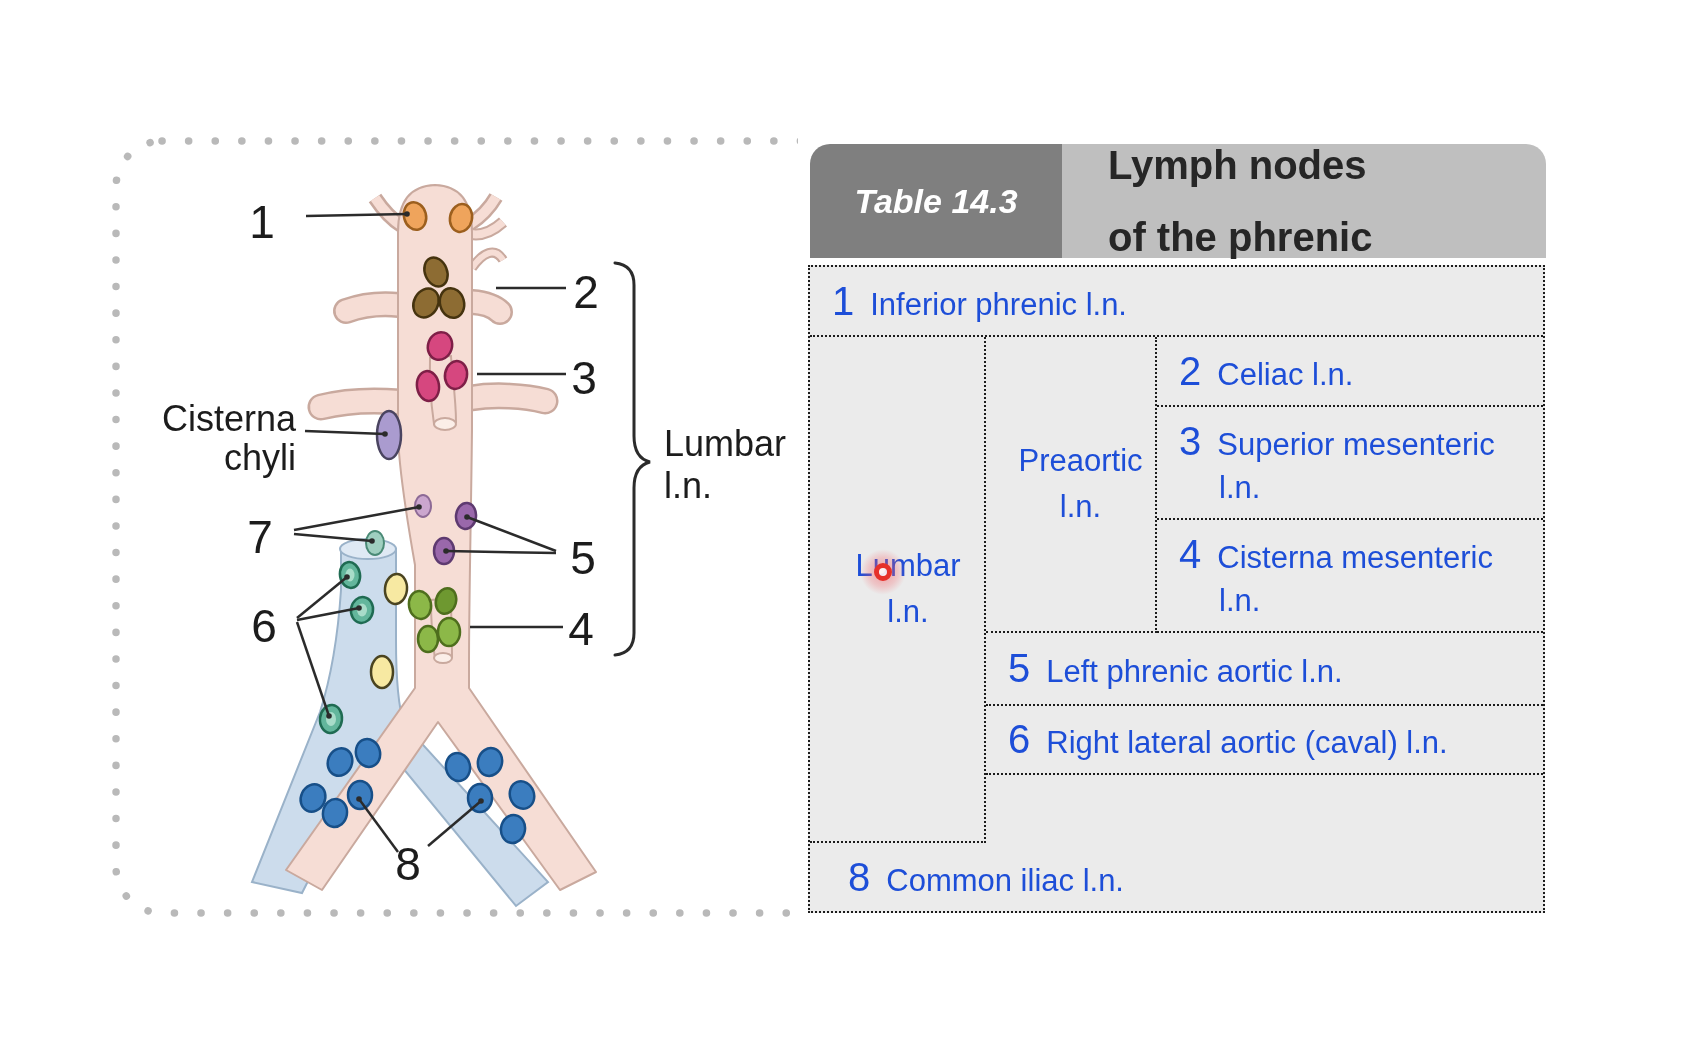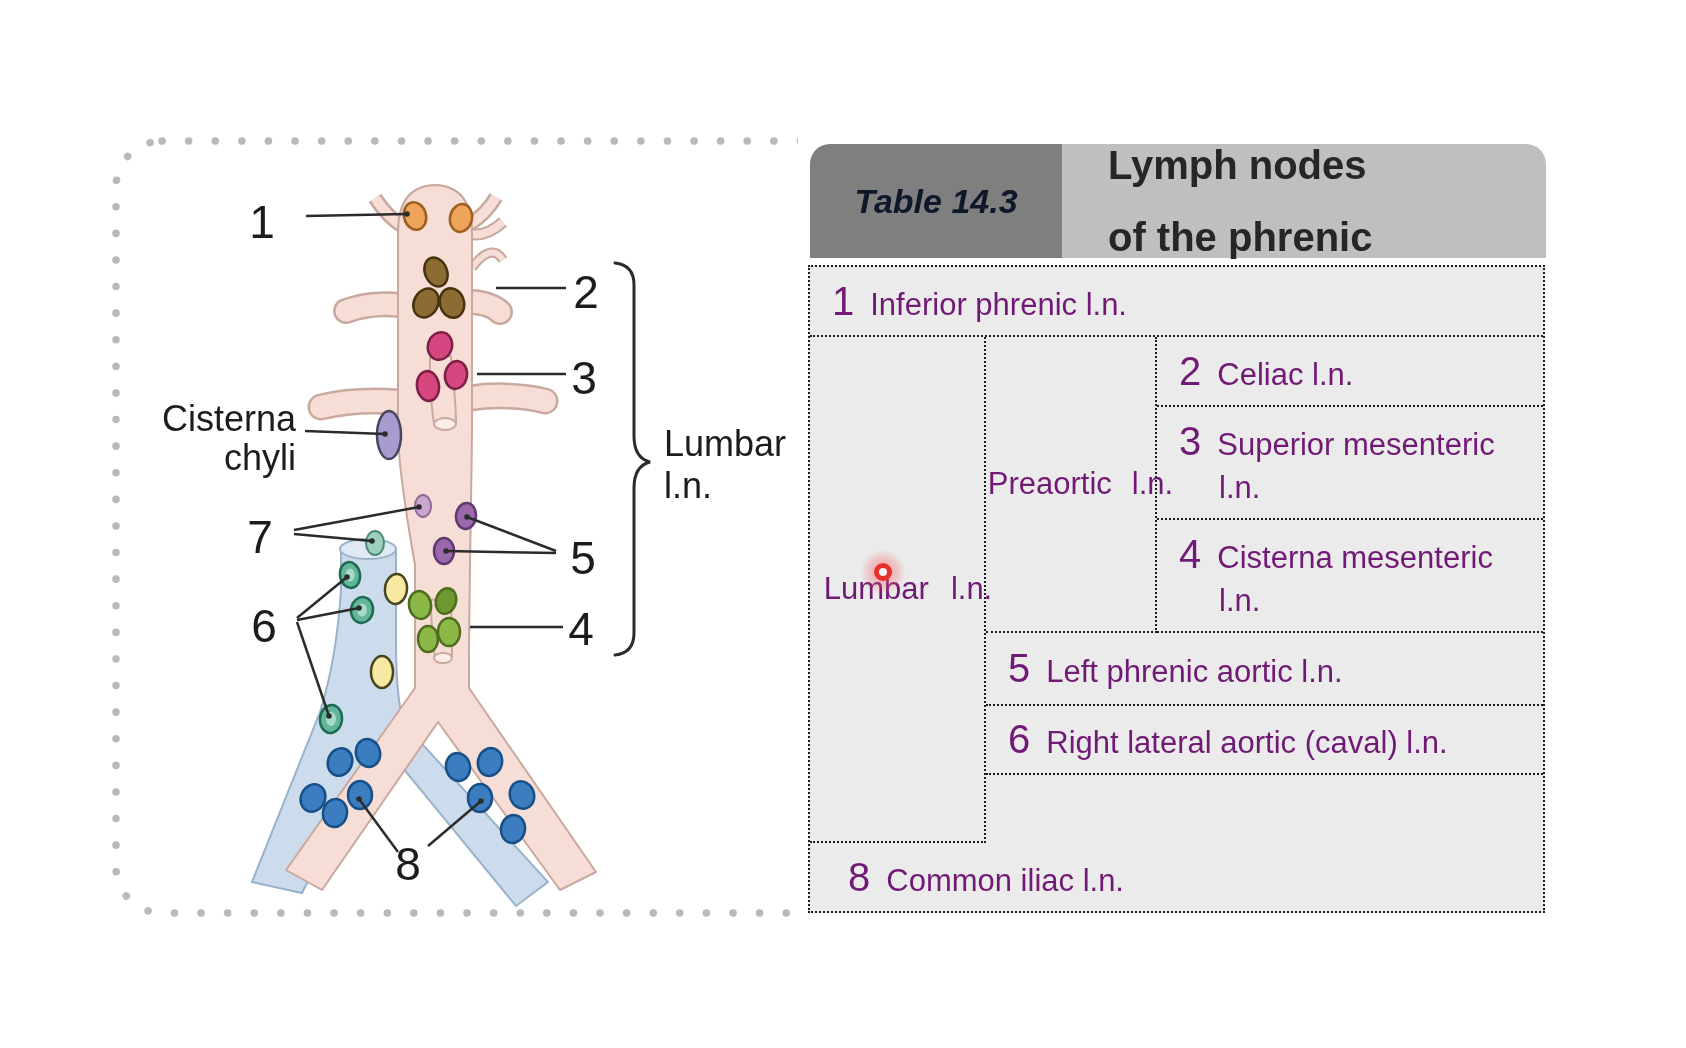--- a/index.html
+++ b/index.html
@@ -17,35 +17,35 @@
   .diagram-label{font-size:36px;}
   .ptr{stroke:#2b2b2b;stroke-width:2.5;fill:none;}
   .brace{stroke:#2b2b2b;stroke-width:3;fill:none;stroke-linecap:round;}
   .tube-o{stroke:#c9a99e;fill:none;}
   .tube-i{stroke:#f6ddd5;fill:none;}
 
   
   .tblwrap{position:absolute;left:798px;top:124px;width:786px;height:824px;background:#ffffff;z-index:2;}
   .hdr-dark{position:absolute;left:12px;top:20px;width:252px;height:114px;background:#7f7f7f;
             border-radius:20px 0 0 0;display:flex;align-items:center;justify-content:center;}
-  .hdr-dark span{color:#0f172a;font-style:italic;font-weight:bold;font-size:34px;}
+  .hdr-dark span{color:#ffffff;font-style:italic;font-weight:bold;font-size:34px;}
   .hdr-light{position:absolute;left:264px;top:20px;width:484px;height:114px;background:#bfbfbf;
              border-radius:0 20px 0 0;display:flex;flex-direction:column;justify-content:center;
              padding-left:46px;box-sizing:border-box;gap:27px;}
   .hdr-light div{color:#262626;font-weight:bold;font-size:40px;line-height:1.12;}
   .tbody{position:absolute;left:10px;top:141px;width:733px;height:644px;background:#ebebeb;
          border:2px dotted #1c1c1c;box-sizing:content-box;}
-  .cell{position:absolute;display:flex;align-items:center;box-sizing:border-box;color:#701a75;}
+  .cell{position:absolute;display:flex;align-items:center;box-sizing:border-box;color:#1d4ed8;}
   .cell .line{padding-left:22px;}
   .num{font-size:40px;margin-right:16px;}
   .lab{font-size:31px;}
   .bb{border-bottom:2px dotted #1c1c1c;}
   .br{border-right:2px dotted #1c1c1c;}
   .twoLine .l2{margin-left:40px;margin-top:6px;}
-  .stack{display:flex;flex-direction:row;justify-content:center;}
+  .stack{display:flex;flex-direction:column;justify-content:center;}
   .stack div{font-size:31px;line-height:1.5;}
 
   .c-r1{left:0;top:0;width:733px;height:70px;}
   .c-lumbar{left:0;top:70px;width:176px;height:506px;}
   .c-pre{left:176px;top:70px;width:171px;height:296px;}
   .c-r2{left:347px;top:70px;width:386px;height:70px;align-items:center;}
   .c-r3{left:347px;top:140px;width:386px;height:113px;}
   .c-r4{left:347px;top:253px;width:386px;height:113px;}
   .c-r5{left:176px;top:366px;width:557px;height:73px;}
   .c-r6{left:176px;top:439px;width:557px;height:69px;}

